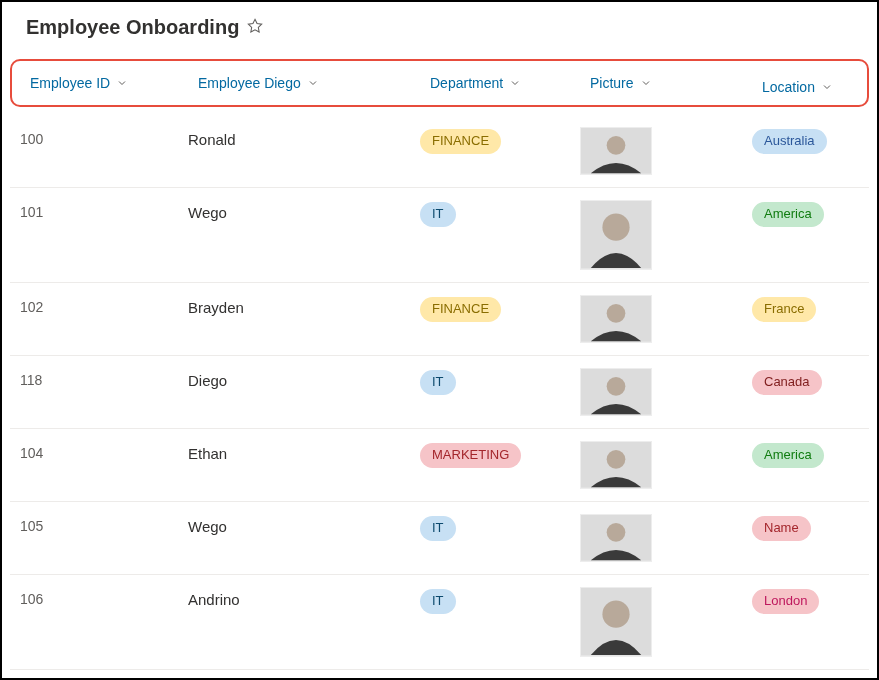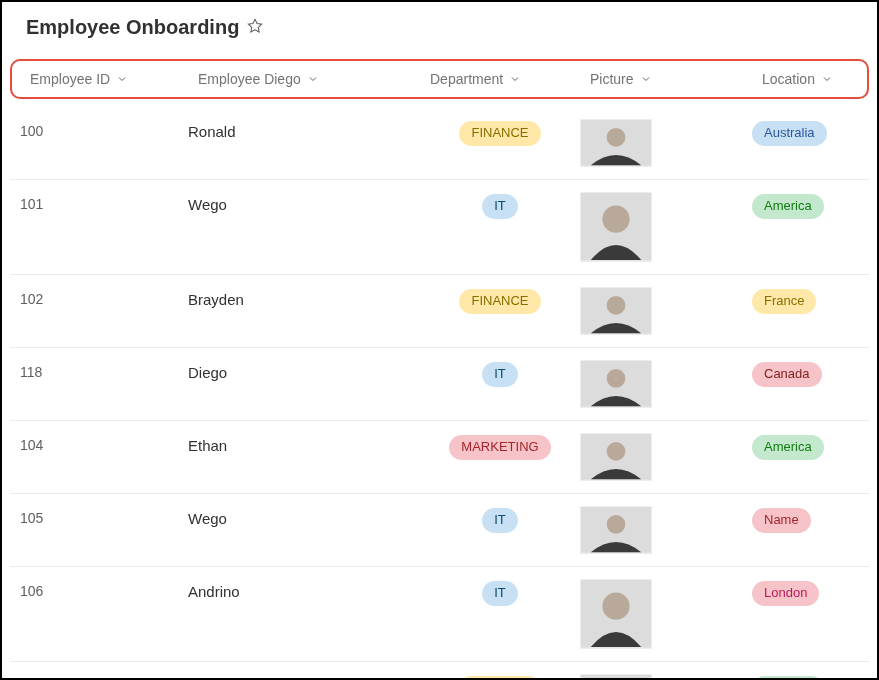--- a/index.html
+++ b/index.html
@@ -34,27 +34,27 @@
       padding: 10px 8px 10px 18px;
       border: 2px solid #e74c3c;
       border-radius: 10px;
       margin: 0 8px 8px 8px;
     }
     .col {
       display: flex;
       align-items: center;
       gap: 6px;
       font-size: 14px;
-      color: #737373;
+      color: #0369a1;
     }
     .col-id { width: 168px; }
     .col-name { width: 232px; }
     .col-dept { width: 160px; }
     .col-pic { width: 172px; }
-    .col-loc { flex: 1; }
+    .col-loc { flex: 1; margin-top: 8px; }
     .chevron {
       width: 12px;
       height: 12px;
       color: #605e5c;
     }
     .rows {
       padding: 0 8px;
     }
     .row {
       display: flex;
@@ -71,21 +71,20 @@
     }
     .row .cell-name {
       width: 232px;
       font-size: 15px;
       color: #323130;
       padding-top: 4px;
     }
     .row .cell-dept {
       width: 160px;
       padding-top: 2px;
-      text-align: center;
     }
     .row .cell-pic {
       width: 172px;
     }
     .row .cell-loc {
       flex: 1;
       padding-top: 2px;
     }
     .badge {
       display: inline-block;

